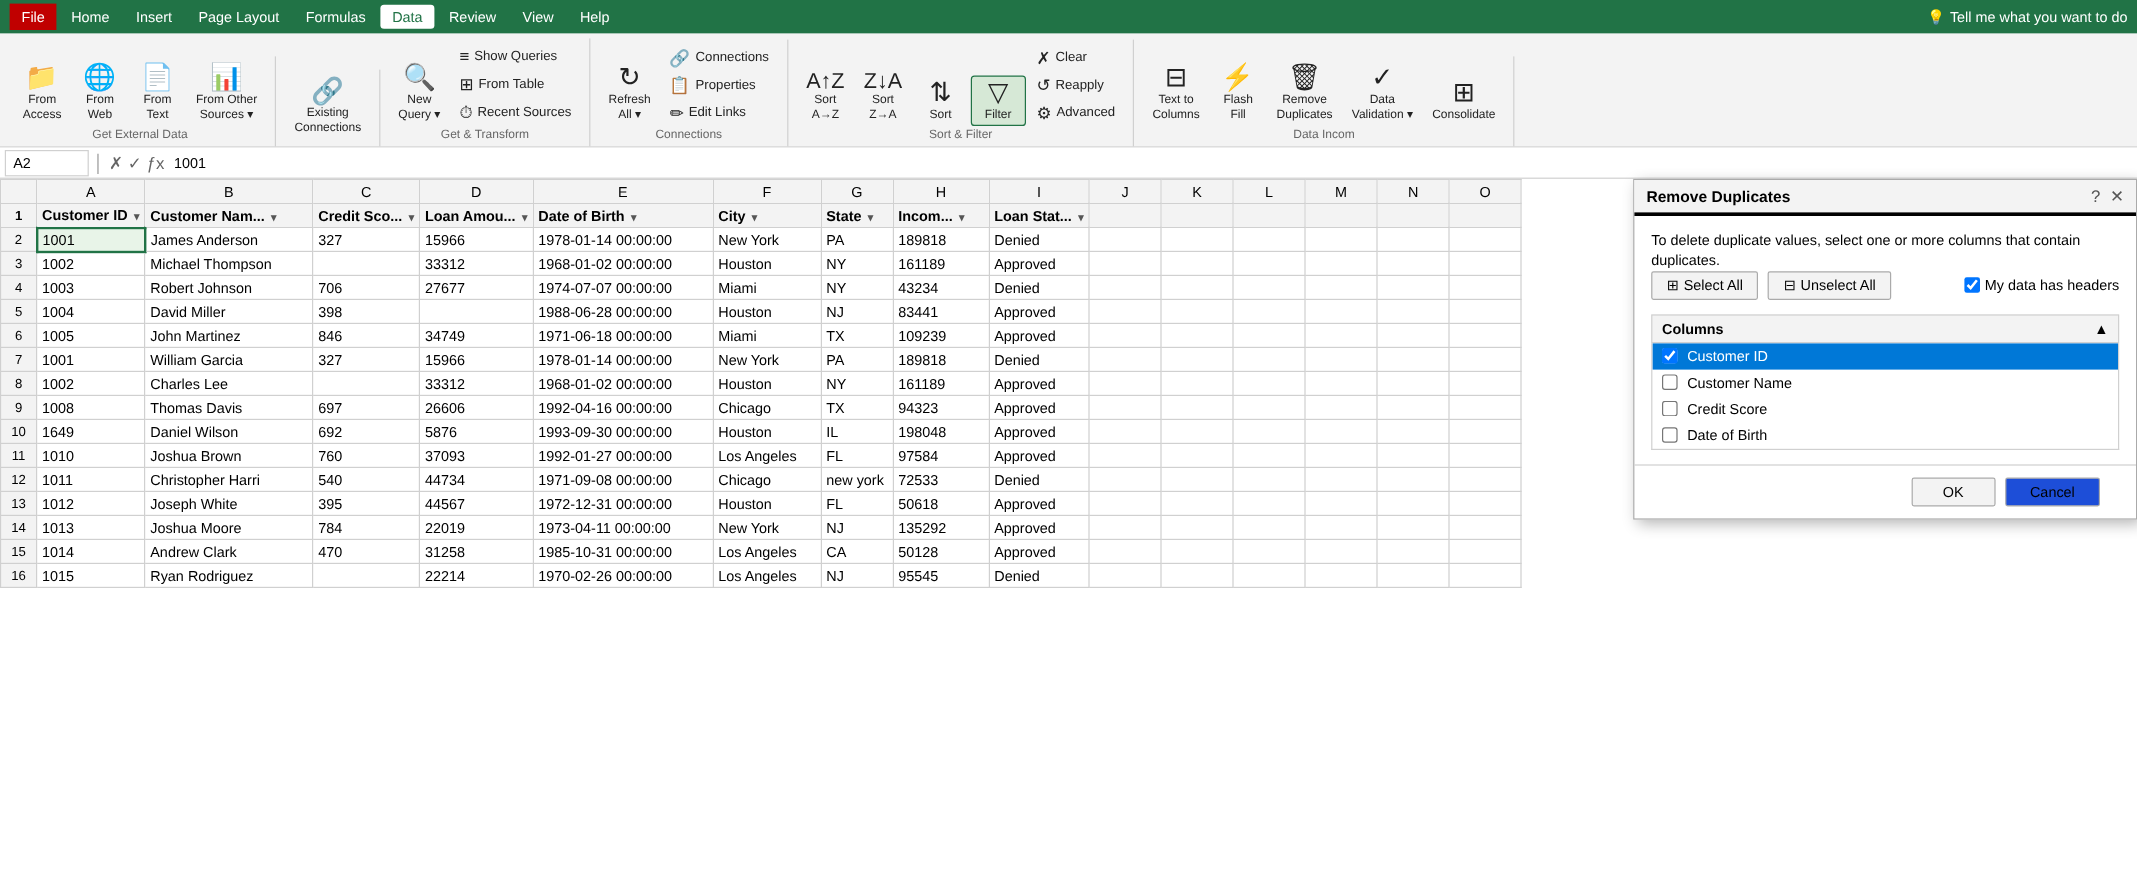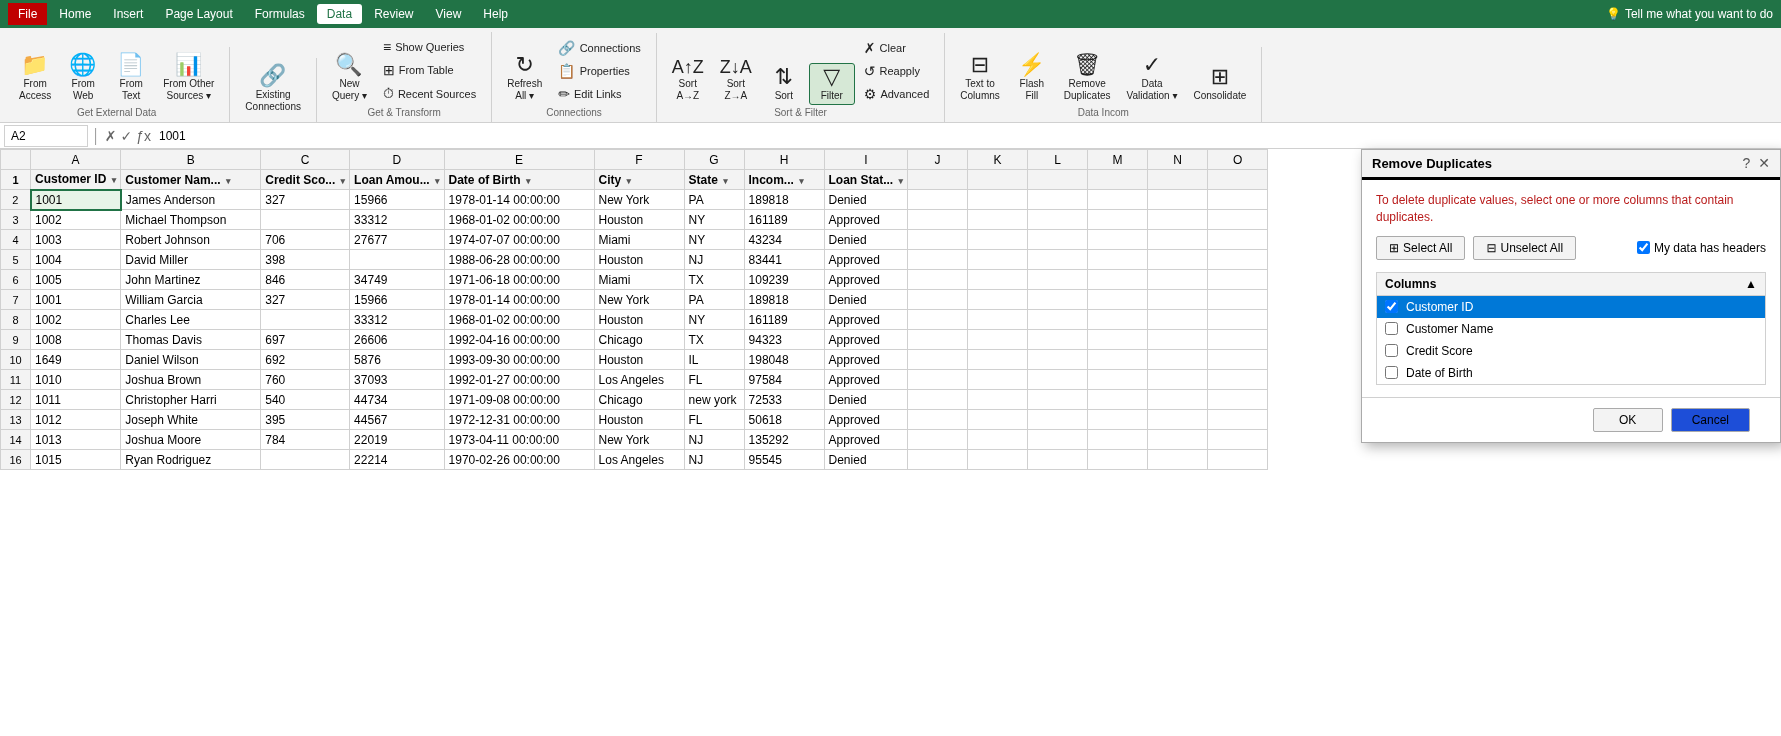--- a/index.html
+++ b/index.html
@@ -120,21 +120,21 @@
       align-items: center;
       height: 26px;
       border-bottom: 1px solid #d0d0d0;
       padding: 0 4px;
       gap: 4px;
       background: white;
     }
     .cell-ref {
       border: 1px solid #d0d0d0;
       padding: 2px 6px;
-      width: 84px;
+      width: 70px;
       font-size: 12px;
       height: 22px;
     }
     .formula-bar-sep {
       color: #999;
       font-size: 14px;
     }
     .formula-icons {
       display: flex;
       gap: 4px;
@@ -263,22 +263,21 @@
       color: #555;
       background: none;
       border: none;
       line-height: 1;
     }
     .dialog-body {
       padding: 12px 14px;
     }
     .dialog-desc {
       font-size: 12px;
-      color: #b91c1c;
-      margin-bottom: 10px;
+      color: #000000;
       line-height: 1.4;
     }
     .dialog-actions {
       display: flex;
       gap: 8px;
       margin-bottom: 12px;
       align-items: center;
     }
     .dialog-action-btn {
       display: flex;
@@ -790,20 +789,38 @@
             <td>135292</td>
             <td>Approved</td>
             <td></td>
             <td></td>
             <td></td>
             <td></td>
             <td></td>
             <td></td>
           </tr>
           <tr>
+            <td class="row-num">15</td>
+            <td>1014</td>
+            <td>Andrew Clark</td>
+            <td>470</td>
+            <td>31258</td>
+            <td>1985-10-31 00:00:00</td>
+            <td>Los Angeles</td>
+            <td>CA</td>
+            <td>50128</td>
+            <td>Approved</td>
+            <td></td>
+            <td></td>
+            <td></td>
+            <td></td>
+            <td></td>
+            <td></td>
+          </tr>
+          <tr>
             <td class="row-num">16</td>
             <td>1015</td>
             <td>Ryan Rodriguez</td>
             <td></td>
             <td>22214</td>
             <td>1970-02-26 00:00:00</td>
             <td>Los Angeles</td>
             <td>NJ</td>
             <td>95545</td>
             <td>Denied</td>

